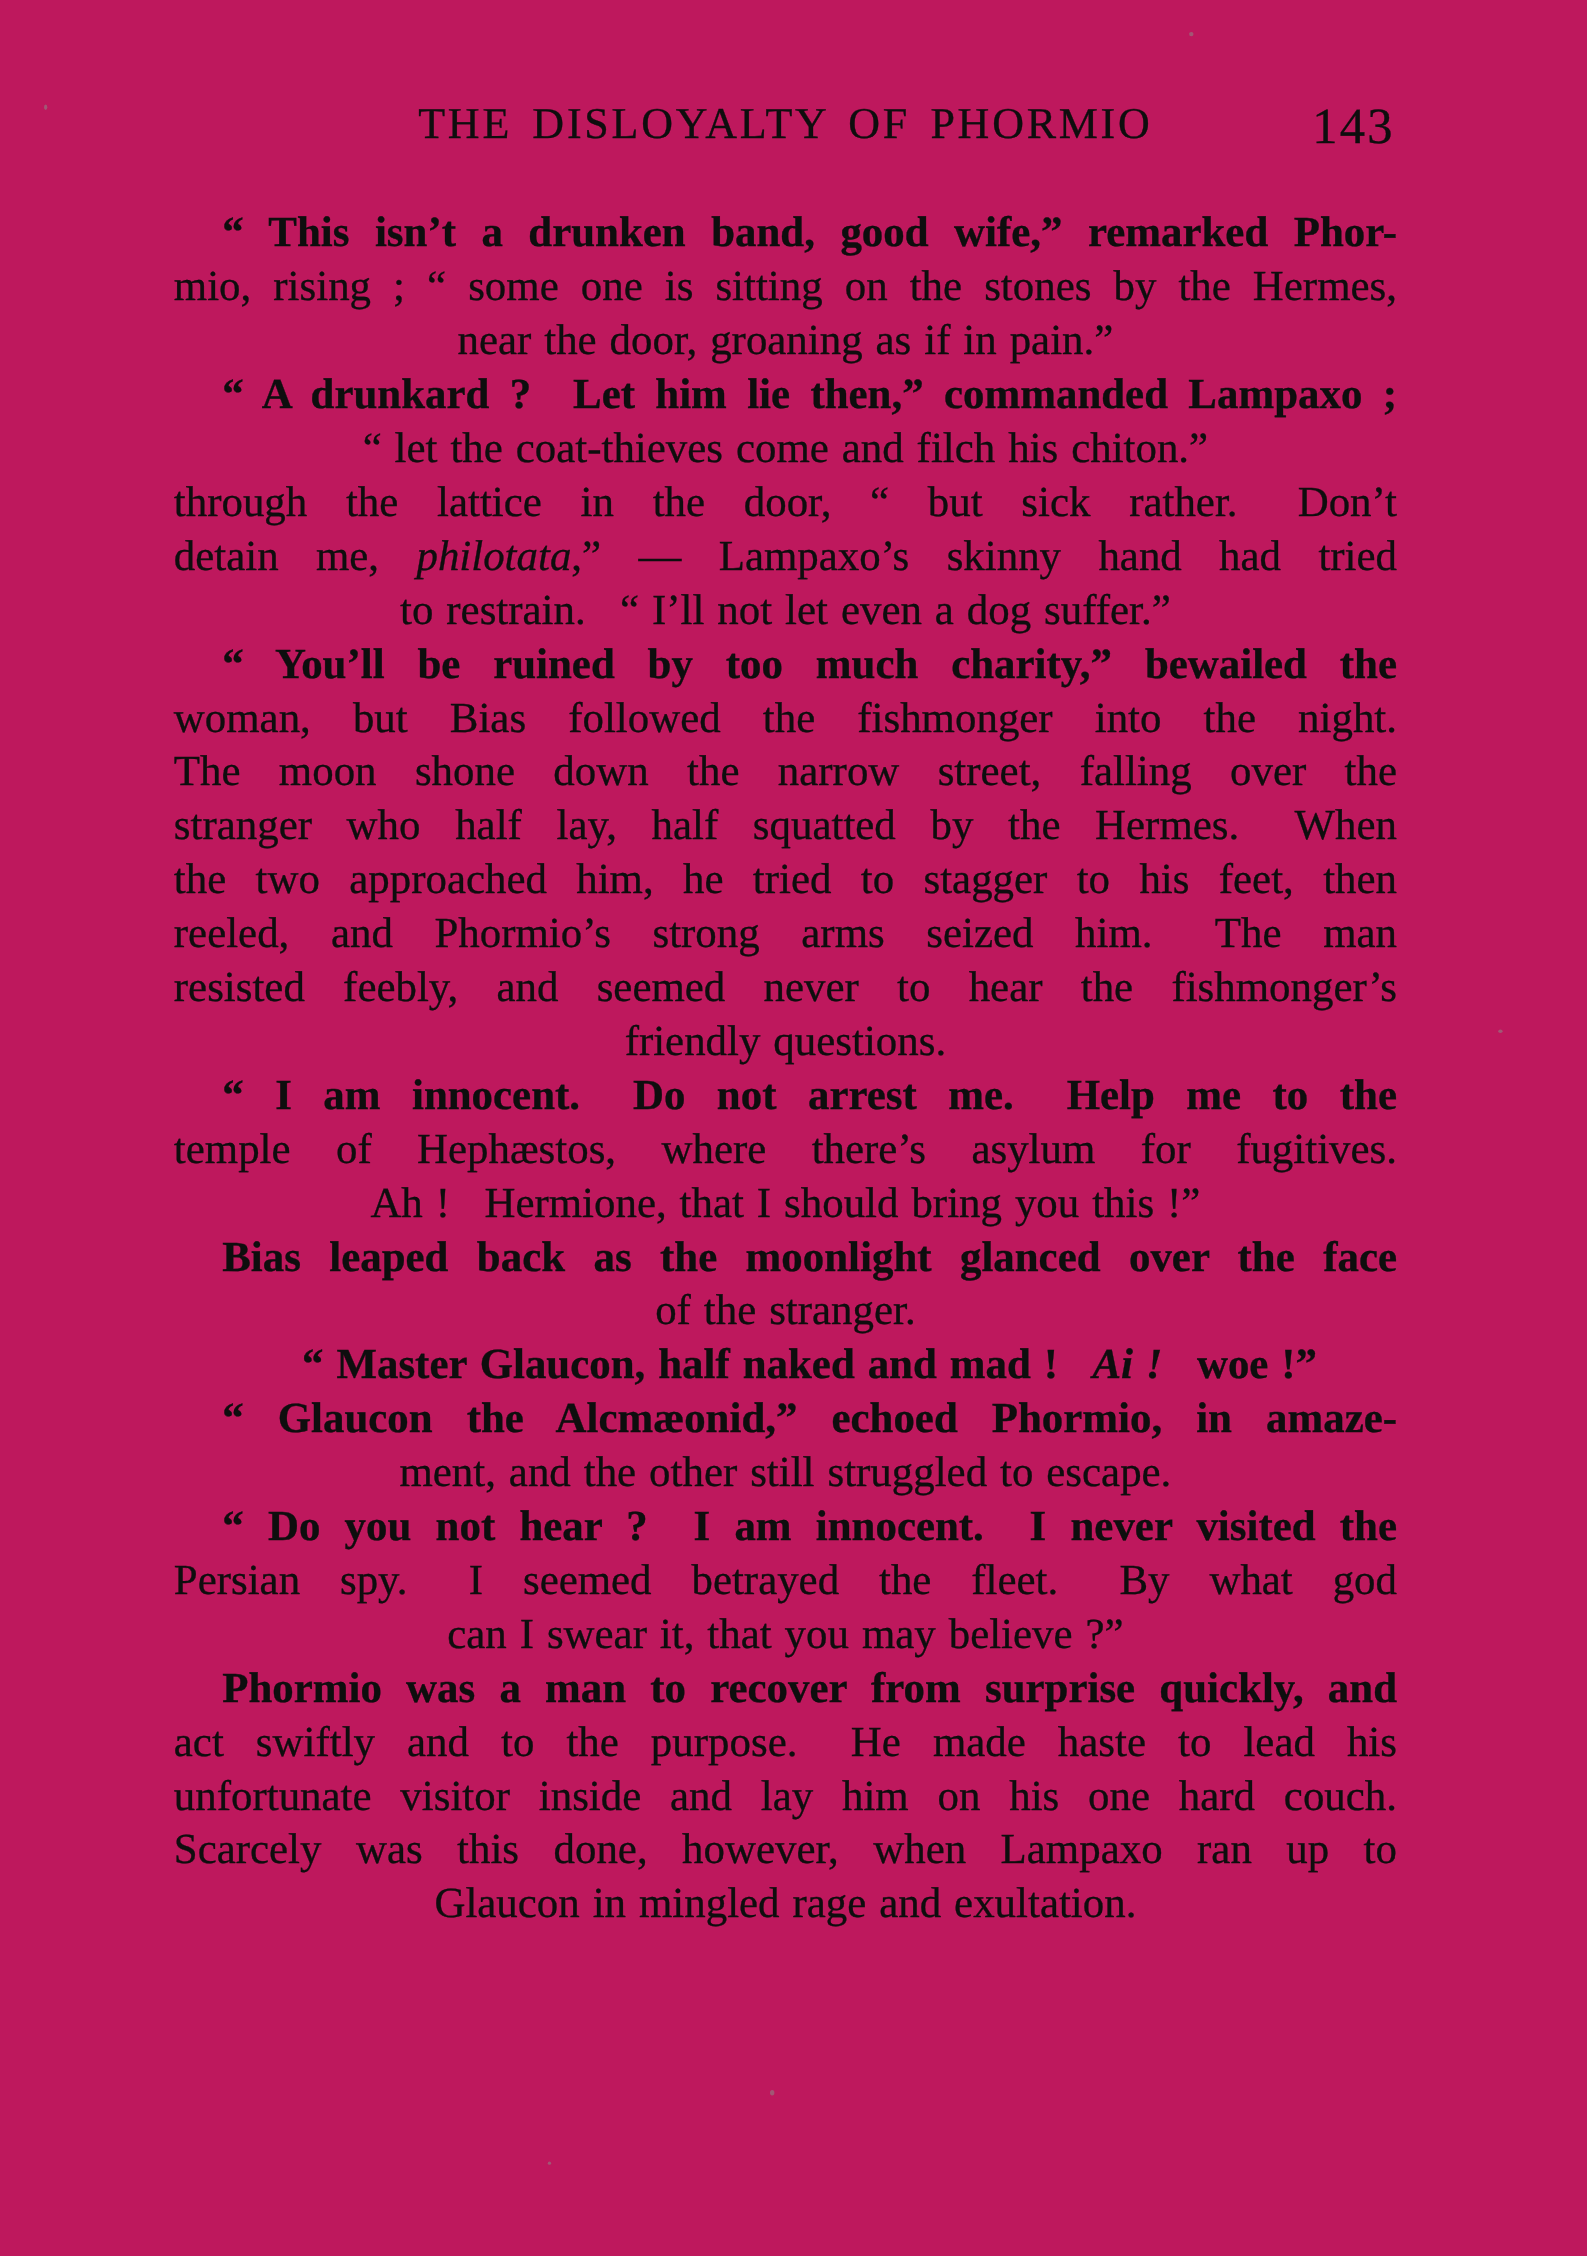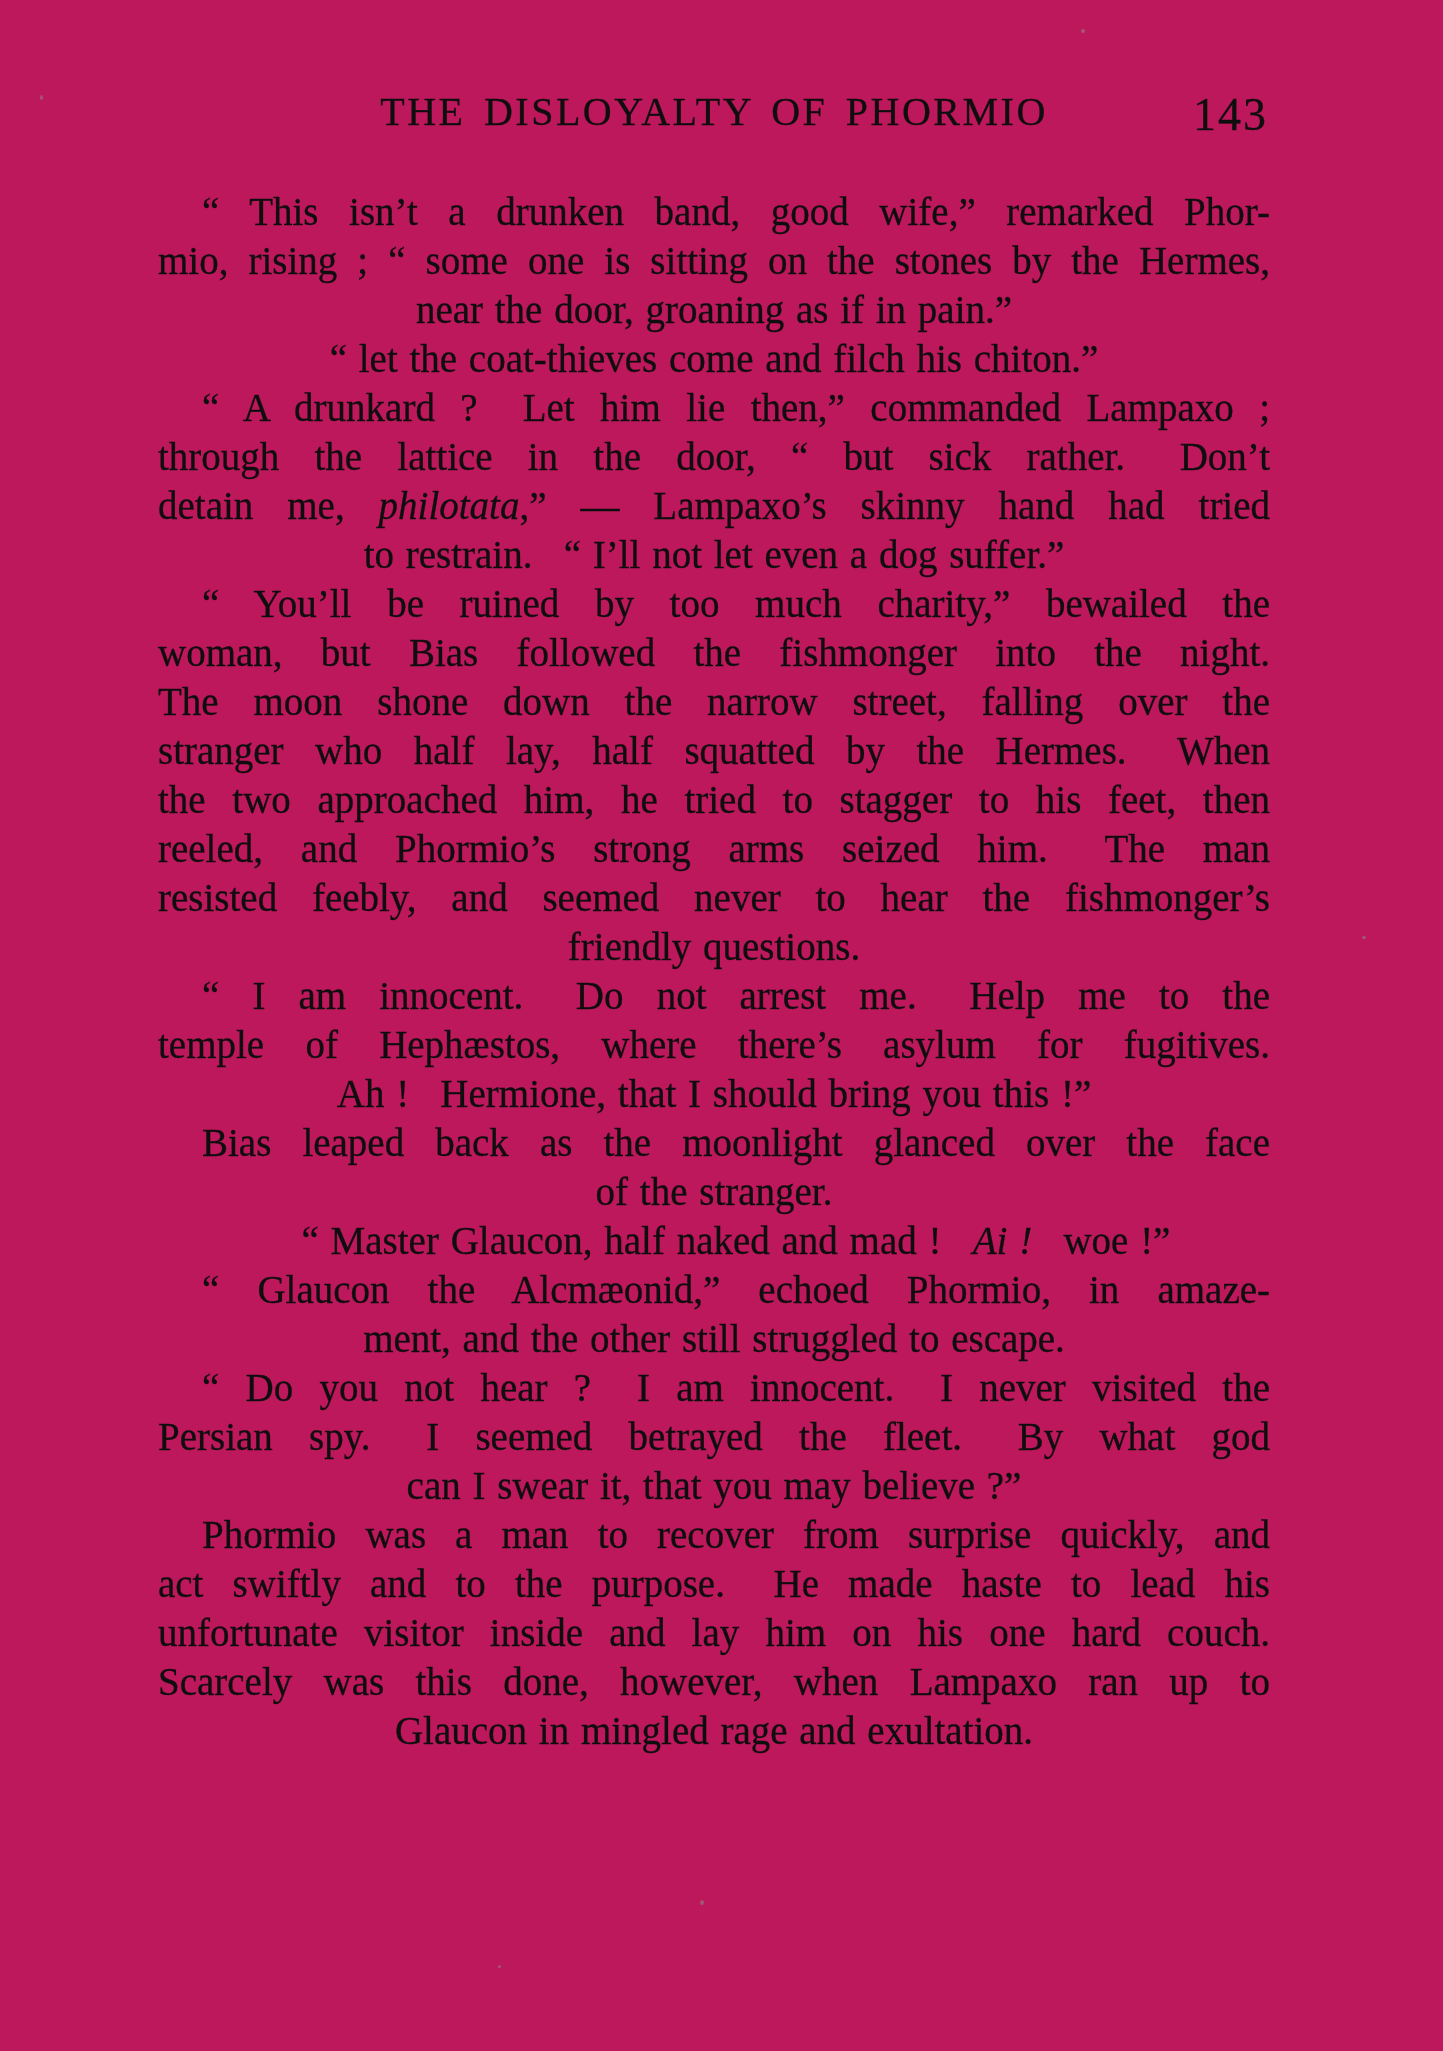--- a/index.html
+++ b/index.html
@@ -57,20 +57,21 @@
     white-space: normal;
     -webkit-text-stroke: 0.3px #0e0e0e;
   }
   .line.j {
     text-align: justify;
     text-align-last: justify;
     text-justify: inter-word;
   }
   .line.ind {
     text-indent: 44px;
+    font-weight: bold;
   }
   .it {
     font-style: italic;
   }
   .speck {
     position: absolute;
     background: #8a8a86;
     border-radius: 50%;
     opacity: 0.55;
   }
@@ -82,22 +83,22 @@
 
   <div class="header">
     <div class="running-title">THE DISLOYALTY OF PHORMIO</div>
     <div class="page-number">143</div>
   </div>
 
   <div class="text-block" id="text-block">
       <div class="line j ind"><span>“ This isn’t a drunken band, good wife,” remarked Phor-</span></div>
       <div class="line j"><span>mio, rising ; “ some one is sitting on the stones by the Hermes,</span></div>
       <div class="line"><span>near the door, groaning as if in pain.”</span></div>
+      <div class="line j ind"><span>“ A drunkard ?  Let him lie then,” commanded Lampaxo ;</span></div>
       <div class="line"><span>“ let the coat-thieves come and filch his chiton.”</span></div>
-      <div class="line j ind"><span>“ A drunkard ?  Let him lie then,” commanded Lampaxo ;</span></div>
       <div class="line j"><span>through the lattice in the door, “ but sick rather.  Don’t</span></div>
       <div class="line j"><span>detain me, </span><span class="it">philotata</span><span>,” — Lampaxo’s skinny hand had tried</span></div>
       <div class="line"><span>to restrain.  “ I’ll not let even a dog suffer.”</span></div>
       <div class="line j ind"><span>“ You’ll be ruined by too much charity,” bewailed the</span></div>
       <div class="line j"><span>woman, but Bias followed the fishmonger into the night.</span></div>
       <div class="line j"><span>The moon shone down the narrow street, falling over the</span></div>
       <div class="line j"><span>stranger who half lay, half squatted by the Hermes.  When</span></div>
       <div class="line j"><span>the two approached him, he tried to stagger to his feet, then</span></div>
       <div class="line j"><span>reeled, and Phormio’s strong arms seized him.  The man</span></div>
       <div class="line j"><span>resisted feebly, and seemed never to hear the fishmonger’s</span></div>

